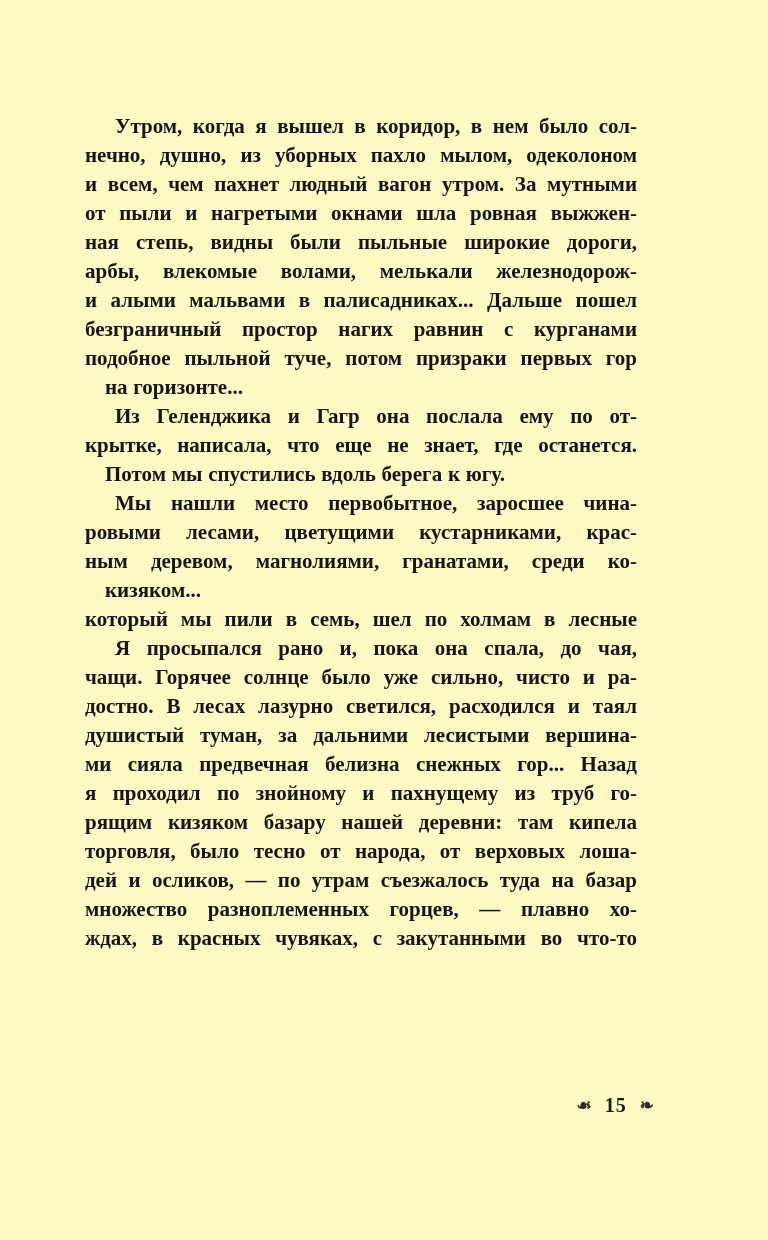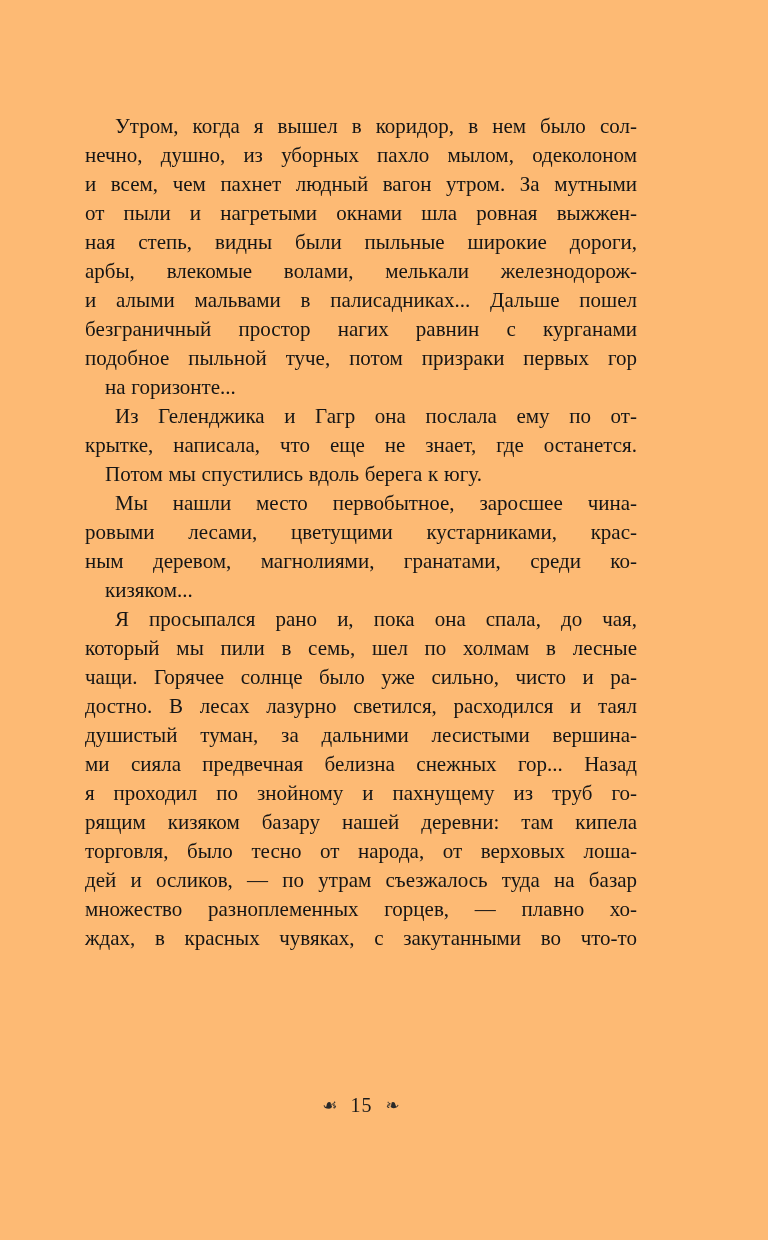--- a/index.html
+++ b/index.html
@@ -4,24 +4,25 @@
 <style>
   html, body {
     margin: 0;
     padding: 0;
     background: #ffffff;
   }
   .page {
     position: relative;
     width: 768px;
     height: 1240px;
-    background: #fdba74;
+    background: #fef9c3;
     color: #151515;
     font-family: "Liberation Serif", "DejaVu Serif", serif;
     overflow: hidden;
+    font-weight: bold;
   }
   .text-block {
     position: absolute;
     left: 85px;
     top: 112px;
     width: 552px;
     font-size: 21px;
     line-height: 29px;
   }
   .line {
@@ -33,24 +34,24 @@
   .line.first {
     text-indent: 30px;
   }
   .line.last {
     -moz-text-align-last: left;
     text-align-last: left;
     margin-left: 20px;
   }
   .footer {
     position: absolute;
-    left: 85px;
+    left: 102px;
     top: 1094px;
     width: 552px;
-    text-align: center;
+    text-align: right;
     font-size: 20px;
     color: #1a1a1a;
   }
   .footer .orn {
     font-size: 17px;
     position: relative;
     top: -1px;
     color: #2a2a2a;
   }
   .footer .pagenum {
@@ -74,22 +75,22 @@
       <div class="line">безграничный простор нагих равнин с курганами</div>
       <div class="line">подобное пыльной туче, потом призраки первых гор</div>
       <div class="line last">на горизонте...</div>
       <div class="line first">Из Геленджика и Гагр она послала ему по от-</div>
       <div class="line">крытке, написала, что еще не знает, где останется.</div>
       <div class="line last">Потом мы спустились вдоль берега к югу.</div>
       <div class="line first">Мы нашли место первобытное, заросшее чина-</div>
       <div class="line">ровыми лесами, цветущими кустарниками, крас-</div>
       <div class="line">ным деревом, магнолиями, гранатами, среди ко-</div>
       <div class="line last">кизяком...</div>
+      <div class="line">который мы пили в семь, шел по холмам в лесные</div>
       <div class="line first">Я просыпался рано и, пока она спала, до чая,</div>
-      <div class="line">который мы пили в семь, шел по холмам в лесные</div>
       <div class="line">чащи. Горячее солнце было уже сильно, чисто и ра-</div>
       <div class="line">достно. В лесах лазурно светился, расходился и таял</div>
       <div class="line">душистый туман, за дальними лесистыми вершина-</div>
       <div class="line">ми сияла предвечная белизна снежных гор... Назад</div>
       <div class="line">я проходил по знойному и пахнущему из труб го-</div>
       <div class="line">рящим кизяком базару нашей деревни: там кипела</div>
       <div class="line">торговля, было тесно от народа, от верховых лоша-</div>
       <div class="line">дей и осликов, — по утрам съезжалось туда на базар</div>
       <div class="line">множество разноплеменных горцев, — плавно хо-</div>
       <div class="line">ждах, в красных чувяках, с закутанными во что-то</div>

